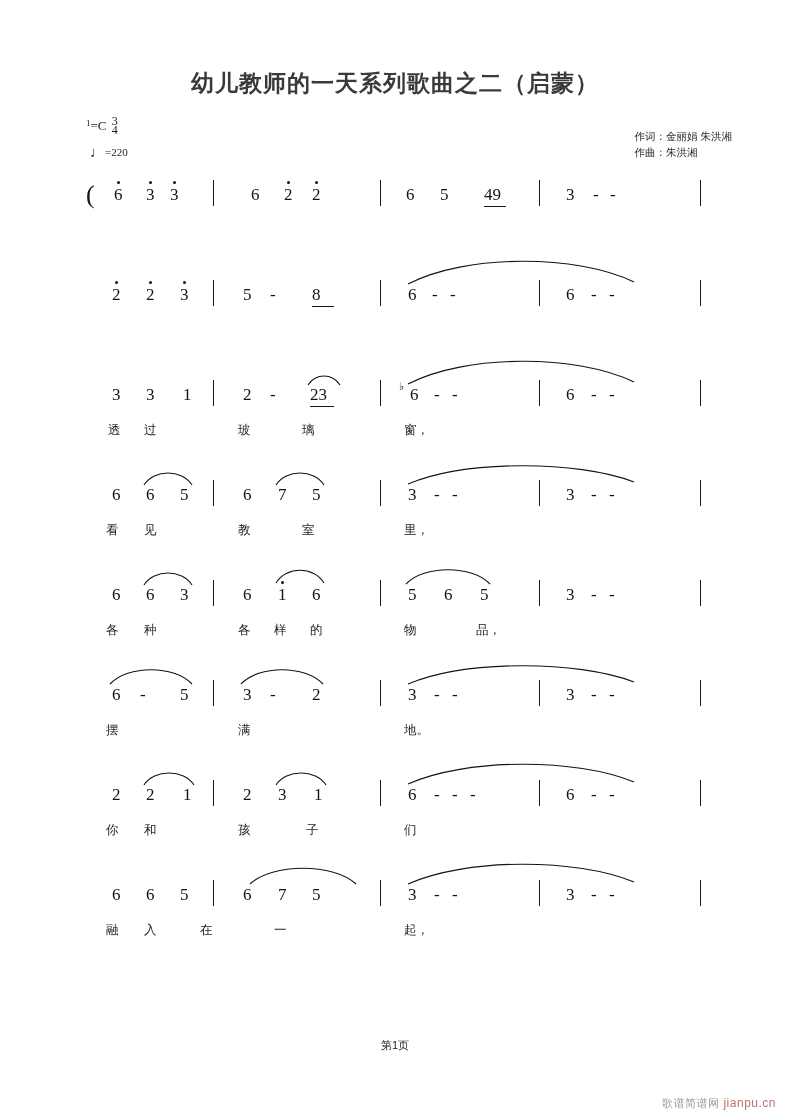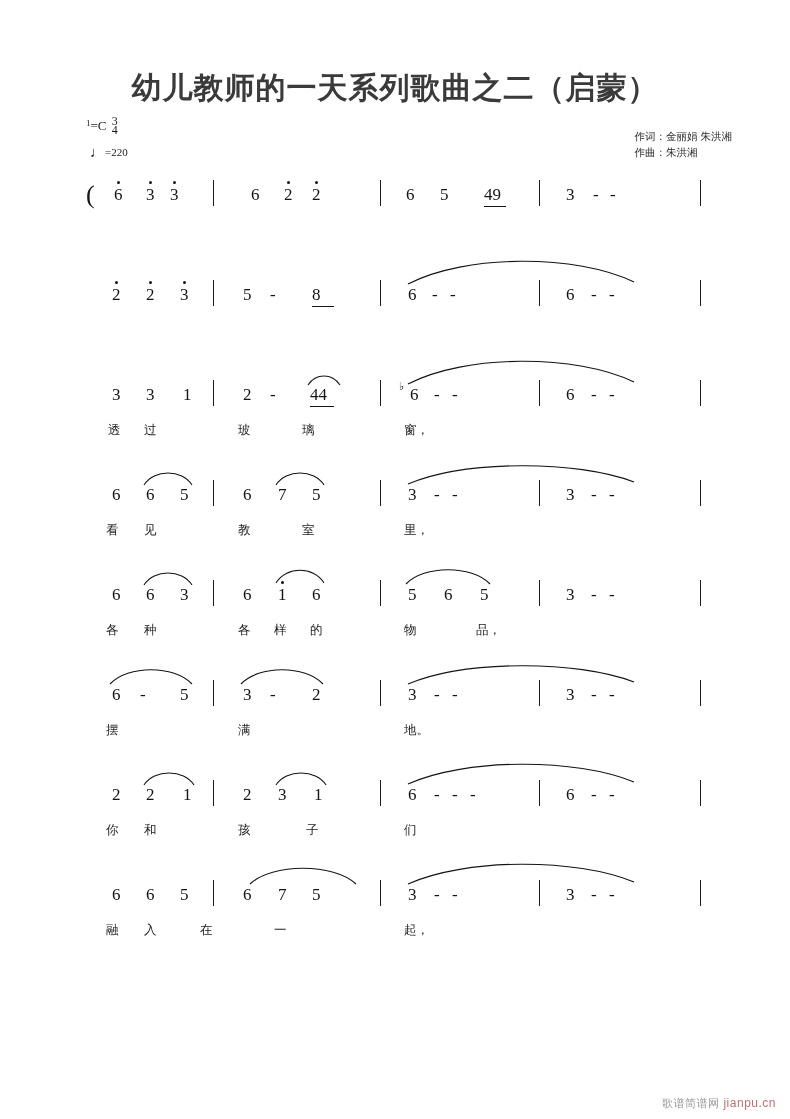--- a/index.html
+++ b/index.html
@@ -17,21 +17,21 @@
     width: 790px;
     height: 1119px;
   }
   .title {
     position: absolute;
     top: 68px;
     left: 0;
     width: 790px;
     text-align: center;
     font-family: "Liberation Sans", sans-serif;
-    font-size: 30px;
+    font-size: 23px;
     font-weight: bold;
     color: #3a3a3a;
     letter-spacing: 1px;
   }
   .key-block {
     position: absolute;
     left: 86px;
     top: 118px;
     font-family: "Liberation Serif", serif;
     color: #1a1a1a;
@@ -247,21 +247,21 @@
 
   <div class="row" style="top:372px">
     <div class="measure-area">
       <span class="note" style="left:24px; top:13px;">3</span>
       <span class="note" style="left:58px; top:13px;">3</span>
       <span class="note" style="left:95px; top:13px;">1</span>
       <div class="barline" style="left:125px;"></div>
 
       <span class="note" style="left:155px; top:13px;">2</span>
       <span class="dash" style="left:182px; top:13px;">-</span>
-      <span class="note" style="left:222px; top:13px;">44</span>
+      <span class="note" style="left:222px; top:13px;">23</span>
       <div class="underline1" style="left:222px; top:34px; width:24px;"></div>
       <svg class="tie" style="left:218px; top:0px;" width="36" height="16" viewBox="0 0 36 16">
         <path d="M2 13 C 10 1, 26 1, 34 13" stroke="#141414" stroke-width="1.1" fill="none"></path>
       </svg>
       <div class="barline" style="left:292px;"></div>
 
       <span class="note" style="left:322px; top:13px;">6</span>
       <span class="note small" style="left:311px; top:8px; font-size:11px;">♭</span>
       <span class="dash" style="left:346px; top:13px;">-</span>
       <span class="dash" style="left:364px; top:13px;">-</span>
@@ -469,19 +469,22 @@
       <div class="barline" style="left:612px;"></div>
 
       <span class="lyric" style="left:18px; top:50px;">融</span>
       <span class="lyric" style="left:56px; top:50px;">入</span>
       <span class="lyric" style="left:112px; top:50px;">在</span>
       <span class="lyric" style="left:186px; top:50px;">一</span>
       <span class="lyric" style="left:316px; top:50px;">起，</span>
     </div>
   </div>
 
+  <div class="footer-page">
+    <span>第1页</span>
+  </div>
 
   <div class="watermark">
     <span class="wm-left">歌谱简谱网</span>
     <span class="wm-site">jianpu.cn</span>
   </div>
 
 </div>
 
 </body></html>

